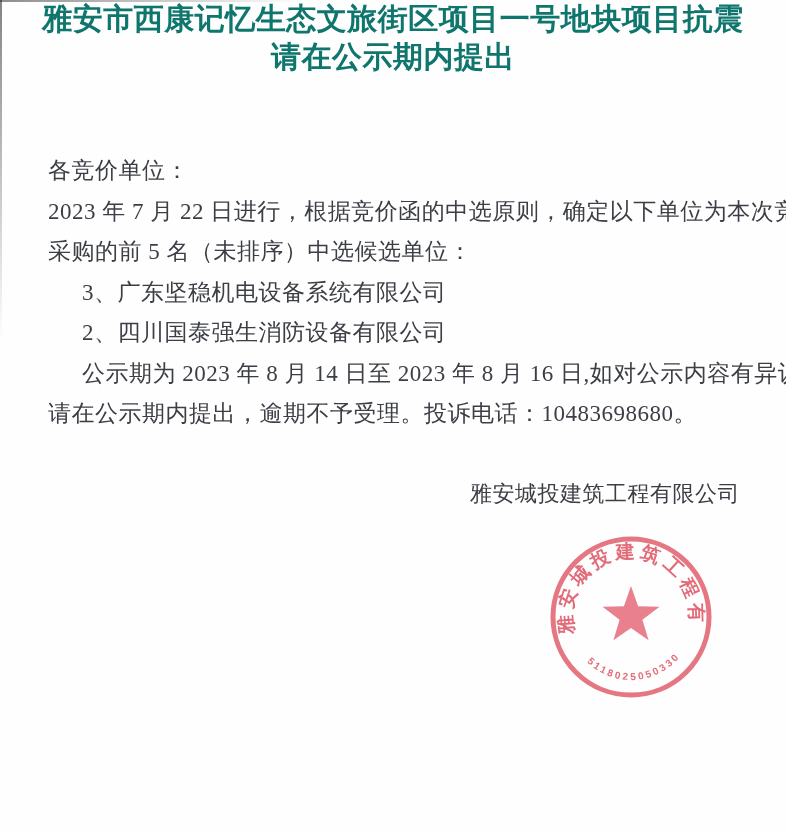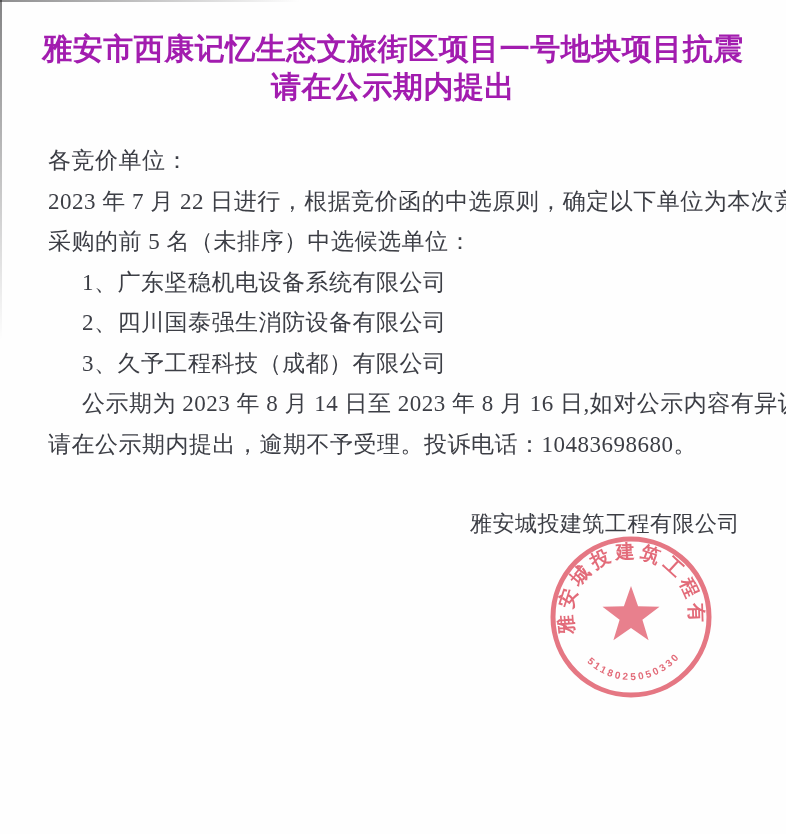--- a/index.html
+++ b/index.html
@@ -28,37 +28,36 @@
   .page::after {
     content: "";
     position: absolute;
     left: 0; top: 0;
     width: 300px; height: 2px;
     background: linear-gradient(to right, rgba(30,30,32,.5), rgba(30,30,32,0));
     pointer-events: none;
   }
 
   .doc-title {
-    padding-top: 30px;
     text-align: center;
     font-family: "Liberation Sans", "DejaVu Sans", sans-serif;
     font-weight: 700;
     font-size: 30px;
     line-height: 38px;
     letter-spacing: 0.5px;
-    color: #a21caf;
+    color: #0f766e;
   }
 
   .content {
     margin: 0 38px 0 48px;
     font-size: 23px;
     line-height: 40.5px;
     letter-spacing: 0.5px;
   }
-  .salutation { margin-top: 35px; }
+  .salutation { margin-top: 75px; }
   .para-line { white-space: nowrap; }
   .indent { text-indent: 34px; }
   .first-para { margin-top: 6px; }
 
   .signature {
     margin: 38px 46px 0 0;
     text-align: right;
     font-size: 22px;
     line-height: 42px;
     letter-spacing: 0.5px;
@@ -90,23 +89,22 @@
     <div>雅安市西康记忆生态文旅街区项目一号地块项目抗震</div>
     <div>请在公示期内提出</div>
   </div>
 
   <div class="content">
     <div class="para-line salutation">各竞价单位：</div>
 
     <div class="para-line">2023 年 7 月 22 日进行，根据竞价函的中选原则，确定以下单位为本次竞价</div>
     <div class="para-line">采购的前 5 名（未排序）中选候选单位：</div>
 
-    <div class="para-line indent">1、广东坚稳机电设备系统有限公司</div>
+    <div class="para-line indent">3、广东坚稳机电设备系统有限公司</div>
     <div class="para-line indent">2、四川国泰强生消防设备有限公司</div>
-    <div class="para-line indent">3、久予工程科技（成都）有限公司</div>
 
     <div class="para-line indent">公示期为 2023 年 8 月 14 日至 2023 年 8 月 16 日,如对公示内容有异议，</div>
     <div class="para-line">请在公示期内提出，逾期不予受理。投诉电话：10483698680。</div>
   </div>
 
   <div class="signature">
     <div>雅安城投建筑工程有限公司</div>
   </div>
 
   <svg class="seal" viewBox="0 0 170 170" xmlns="http://www.w3.org/2000/svg" aria-hidden="true">

